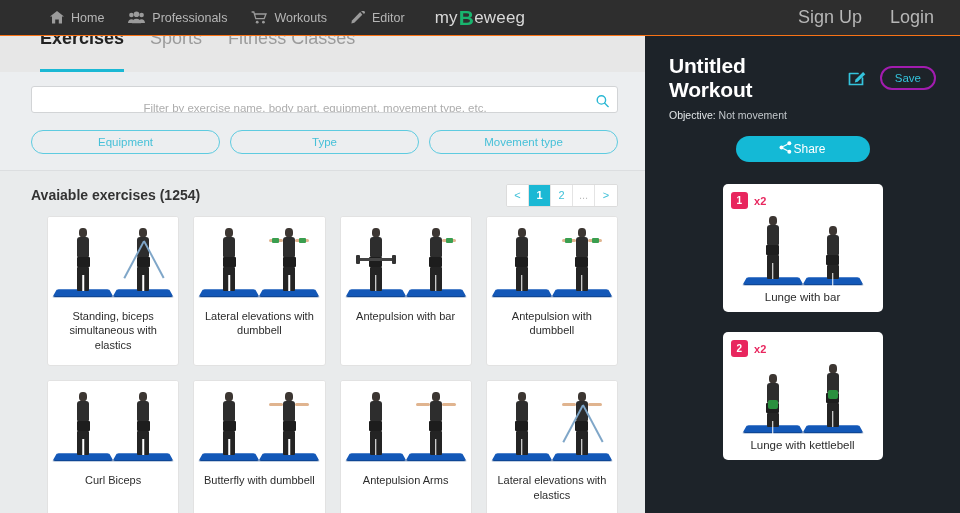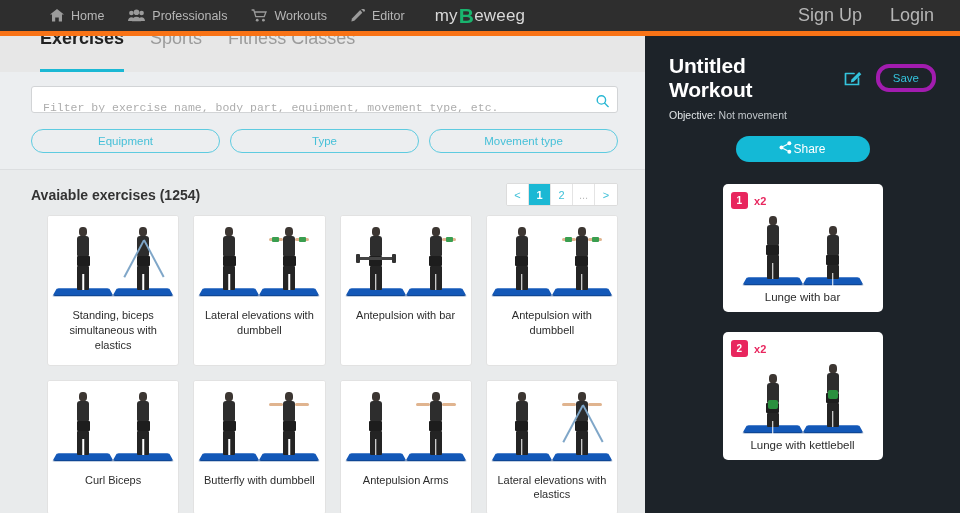--- a/index.html
+++ b/index.html
@@ -10,21 +10,21 @@
     background: #e6e8ea;
   }
   .app { position: relative; width: 960px; height: 513px; display: flex; flex-direction: column; }
 
   
   .navbar {
     height: 36px; flex: 0 0 36px;
     background: #2e2e2e;
     display: flex; align-items: center;
     position: relative;
-    border-bottom: 5px solid #f97316;
+    border-bottom: 1px solid #f97316;
   }
   .nav-left { display: flex; align-items: center; margin-left: 50px; gap: 24px; }
   .nav-item {
     display: flex; align-items: center; gap: 7px;
     color: #b6b6b6; font-size: 12.5px; cursor: pointer; white-space: nowrap;
   }
   .nav-item svg { display: block; }
   .logo {
     position: absolute; left: 50%; transform: translateX(-50%);
     display: flex; align-items: center;
@@ -56,21 +56,21 @@
   .tab.active { color: #222; font-weight: bold; border-bottom-color: #1bb8d4; }
 
   .filter-zone {
     background: #eceef0; padding: 14px 27px 16px 31px;
     flex: 0 0 auto; border-bottom: 1px solid #dcdee0;
   }
   .search-wrap { position: relative; }
   .search-input {
     width: 100%; height: 27px; border: 1px solid #d2d4d6; border-radius: 3px;
     background: #fff; font-size: 11.5px; color: #555;
-    padding: 16px 30px 0 11px; font-family: Liberation Mono, monospace; outline: none;
+    padding: 16px 30px 0 11px; font-family: Liberation Sans, sans-serif; outline: none; text-align: center;
   }
   .search-input::placeholder { color: #adadad; }
   .search-icon-btn {
     position: absolute; right: 9px; top: 50%; transform: translateY(-50%);
     cursor: pointer; line-height: 0;
   }
   .pill-row { display: flex; gap: 10px; margin-top: 14px; }
   .pill {
     flex: 1; height: 24px; border: 1px solid #5ecbe0; border-radius: 13px;
     background: transparent; color: #46c0d8; font-size: 11.5px;
@@ -156,21 +156,21 @@
 
   
   .right-panel {
     flex: 1; background: #1d2329; padding: 18px 24px 4px; overflow: hidden;
     display: flex; flex-direction: column;
   }
   .wk-title-row { display: flex; align-items: center; gap: 13px; }
   .wk-title { color: #fff; font-size: 21px; font-weight: bold; letter-spacing: -.2px; }
   .edit-icon-btn { cursor: pointer; line-height: 0; }
   .save-btn {
-    margin-left: auto; border: 4px solid #a21caf; color: #34c3dc; background: transparent;
+    margin-left: auto; border: 2px solid #a21caf; color: #34c3dc; background: transparent;
     border-radius: 13px; font-size: 11.5px; padding: 4px 13px; cursor: pointer;
     font-family: inherit;
   }
   .objective { margin-top: 7px; font-size: 10.5px; color: #c3c8cc; }
   .objective b { font-weight: normal; color: #e2e6e8; }
   .share-btn {
     margin: 15px auto 0; width: 134px; height: 26px; background: #14b9d6; color: #fff;
     border: none; border-radius: 13px; font-size: 12px; cursor: pointer;
     display: flex; align-items: center; justify-content: center; gap: 1px; font-family: inherit;
   }

